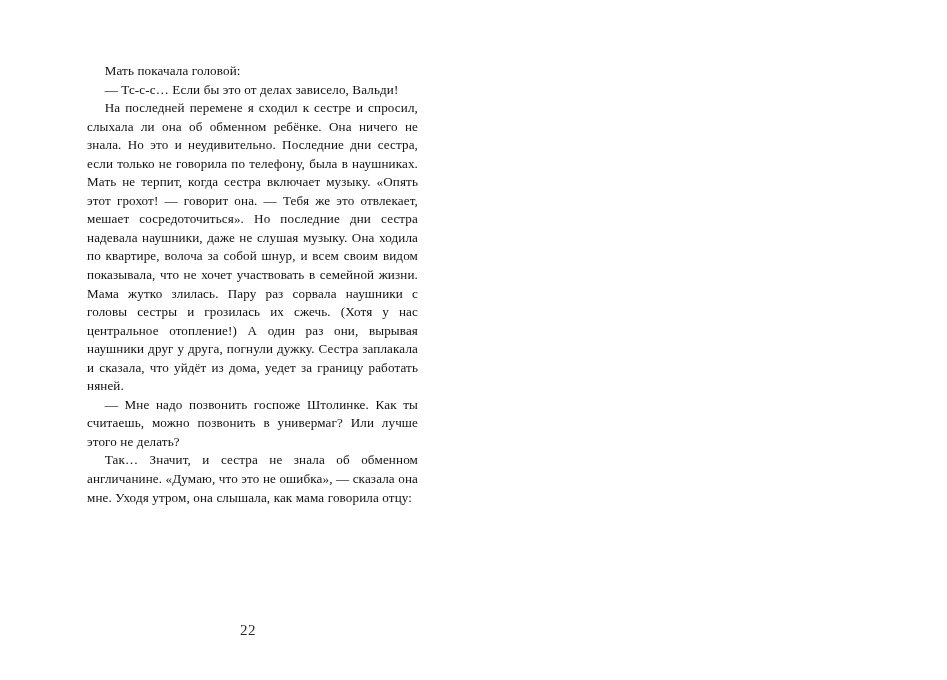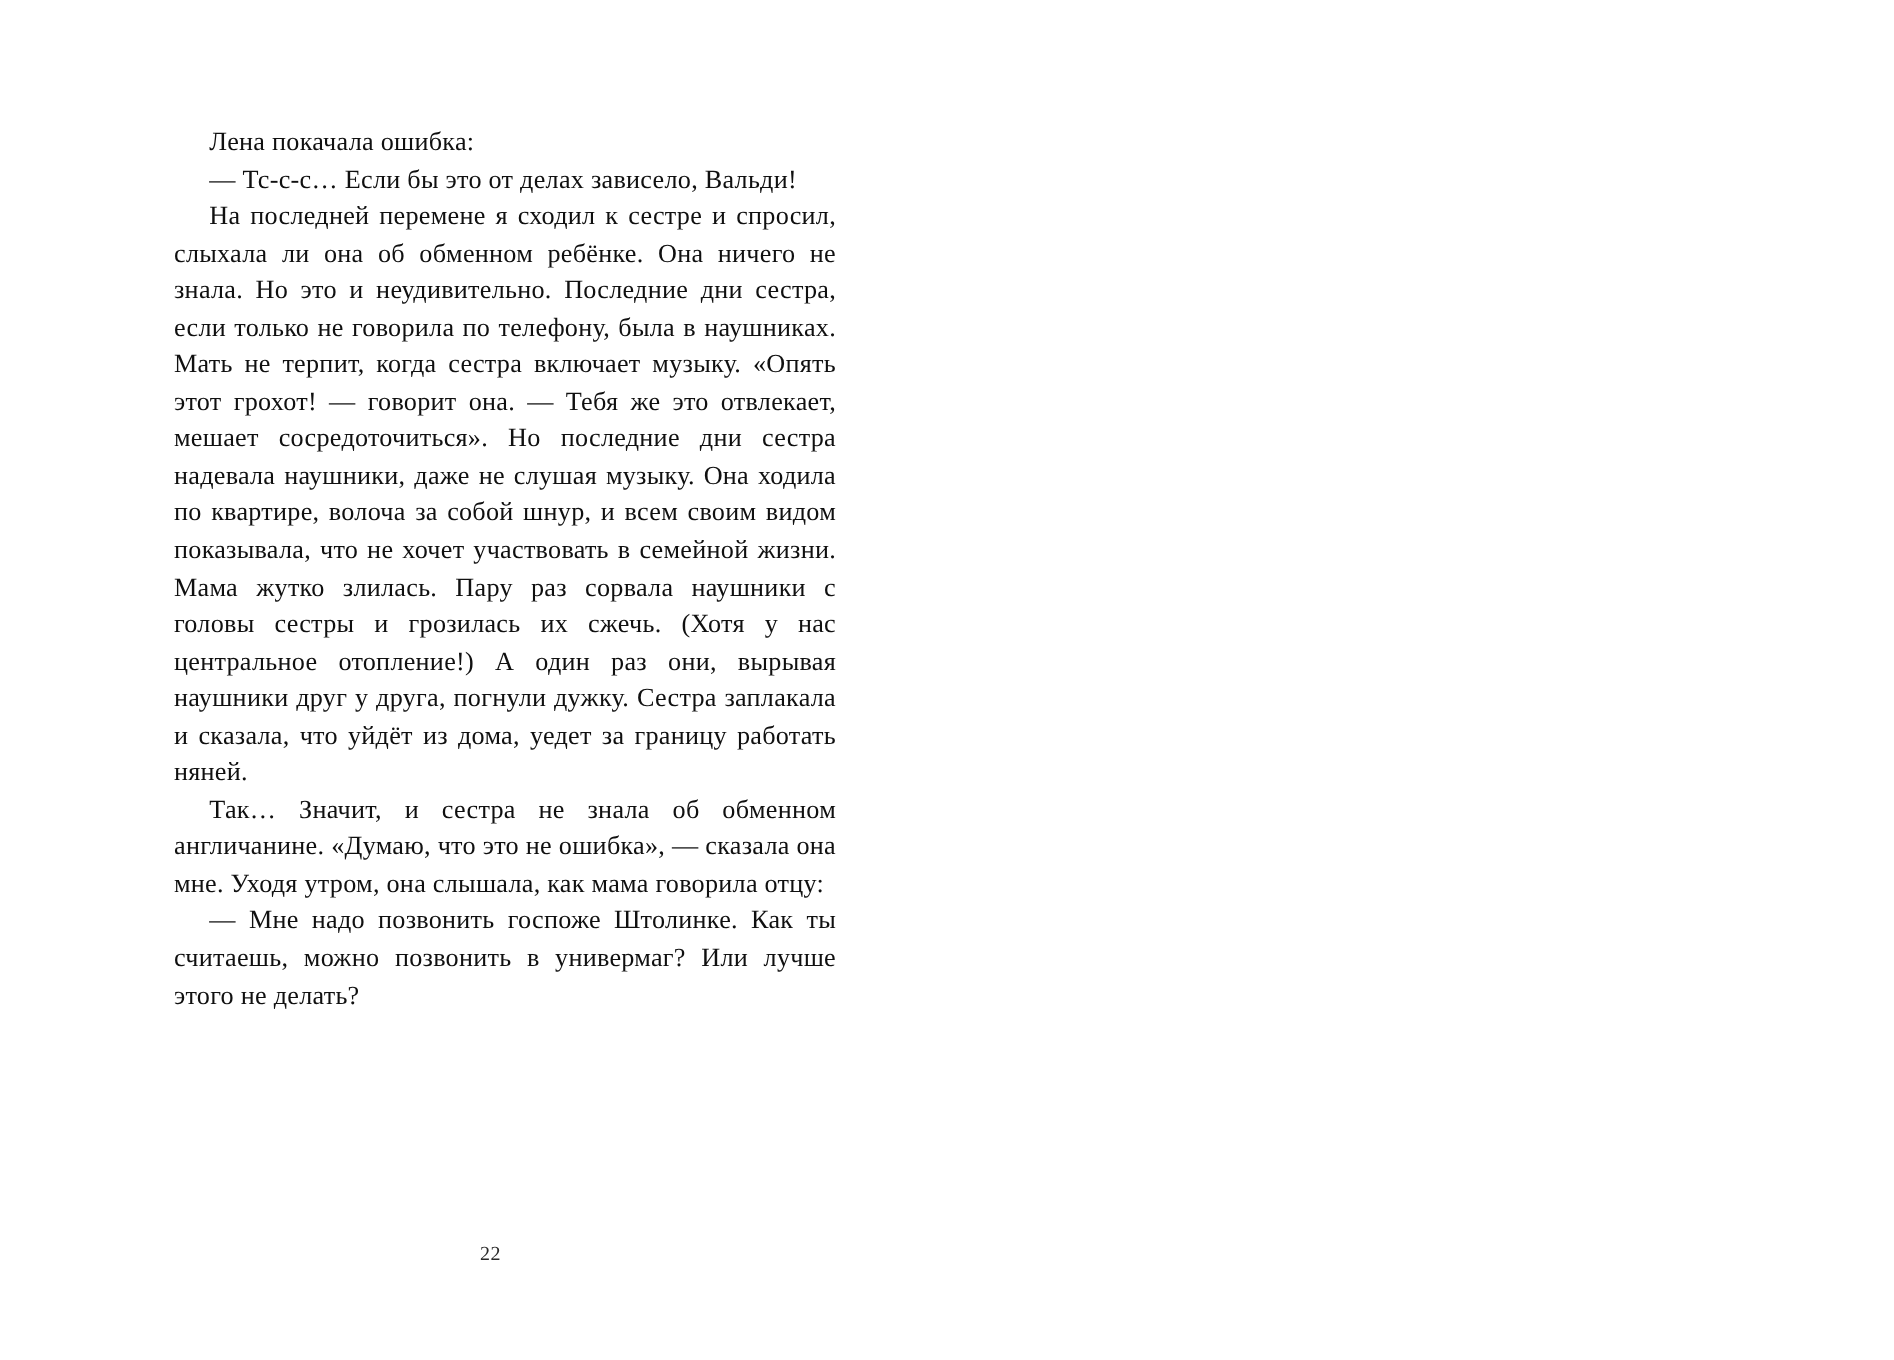--- a/index.html
+++ b/index.html
@@ -47,39 +47,39 @@
     width: 331px;
     font-size: 13.1px;
     line-height: 18.55px;
     letter-spacing: 0.01em;
   }
 
   
   .folio {
     position: absolute;
     font-family: "Liberation Serif", serif;
-    font-size: 10px;
+    font-size: 15px;
     color: #2a2a2a;
     letter-spacing: 0.03em;
   }
   .folio-left  { left: 240px; top: 622px; }
 </style>
 </head>
 <body>
 
 <div id="page">
 
   <div class="leaf leaf-left">
 
     <div class="textblock tb-left">
-      <p>Лена покачала ошибка:</p>
+      <p>Мать покачала головой:</p>
       <p>— Тс-с-с… Если бы это от делах зависело, Вальди!</p>
       <p>На последней перемене я сходил к сестре и спросил, слыхала ли она об обменном ребёнке. Она ничего не знала. Но это и неудивительно. Последние дни сестра, если только не говорила по телефону, была в наушниках. Мать не терпит, когда сестра включает музыку. «Опять этот грохот! — говорит она. — Тебя же это отвлекает, мешает сосредоточиться». Но последние дни сестра надевала наушники, даже не слушая музыку. Она ходила по квартире, волоча за собой шнур, и всем своим видом показывала, что не хочет участвовать в семейной жизни. Мама жутко злилась. Пару раз сорвала наушники с головы сестры и грозилась их сжечь. (Хотя у нас центральное отопление!) А один раз они, вырывая наушники друг у друга, погнули дужку. Сестра заплакала и сказала, что уйдёт из дома, уедет за границу работать няней.</p>
+      <p>— Мне надо позвонить госпоже Штолинке. Как ты считаешь, можно позвонить в универмаг? Или лучше этого не делать?</p>
       <p>Так… Значит, и сестра не знала об обменном англичанине. «Думаю, что это не ошибка», — сказала она мне. Уходя утром, она слышала, как мама говорила отцу:</p>
-      <p>— Мне надо позвонить госпоже Штолинке. Как ты считаешь, можно позвонить в универмаг? Или лучше этого не делать?</p>
     </div>
 
     <div class="folio folio-left">22</div>
   </div>
 
   <div class="leaf leaf-right">
 
     
     
 

